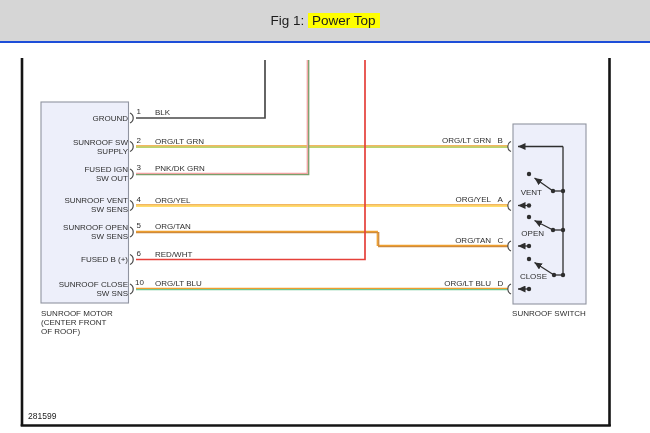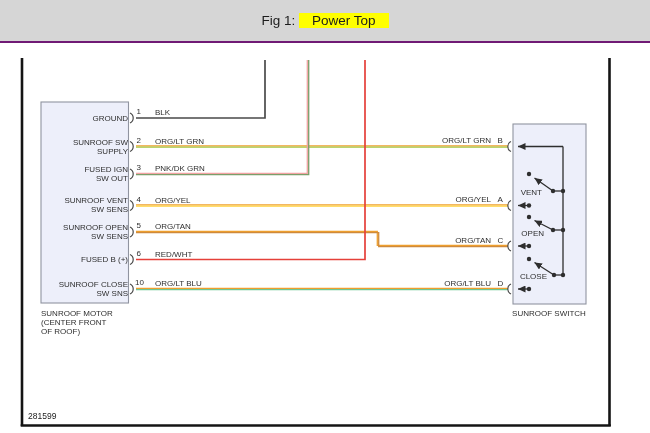--- a/index.html
+++ b/index.html
@@ -2,26 +2,26 @@
 <html><head>
 <meta charset="utf-8">
 <style>
   html,body{margin:0;padding:0;}
   body{
     width:650px;height:433px;position:relative;background:#ffffff;
     font-family:"Liberation Sans",sans-serif;overflow:hidden;
   }
   .header{
     position:absolute;top:0;left:0;width:650px;height:41px;
-    background:#d6d6d6;border-bottom:2px solid #701a75;
+    background:#d6d6d6;border-bottom:2px solid #1d4ed8;
     display:flex;align-items:center;justify-content:center;
     font-size:13.5px;color:#1c1c1c;
   }
   .header span{white-space:pre;}
-  .hl{background:#ffff00;padding:0 13px;}
+  .hl{background:#ffff00;padding:0 4px;}
   svg.diagram{position:absolute;left:0;top:0;}
   svg text{
     fill:#2e2e2e;font-family:"Liberation Sans",sans-serif;
     font-size:8px;letter-spacing:0px;
   }
   .t-end{text-anchor:end}
   .t-mid{text-anchor:middle}
   .t-id{font-size:8.5px;fill:#222;}
   .frame{stroke:#141414;stroke-width:2.6;fill:none;}
   .box{fill:#edeffa;stroke:#9094a0;stroke-width:1.1;}

